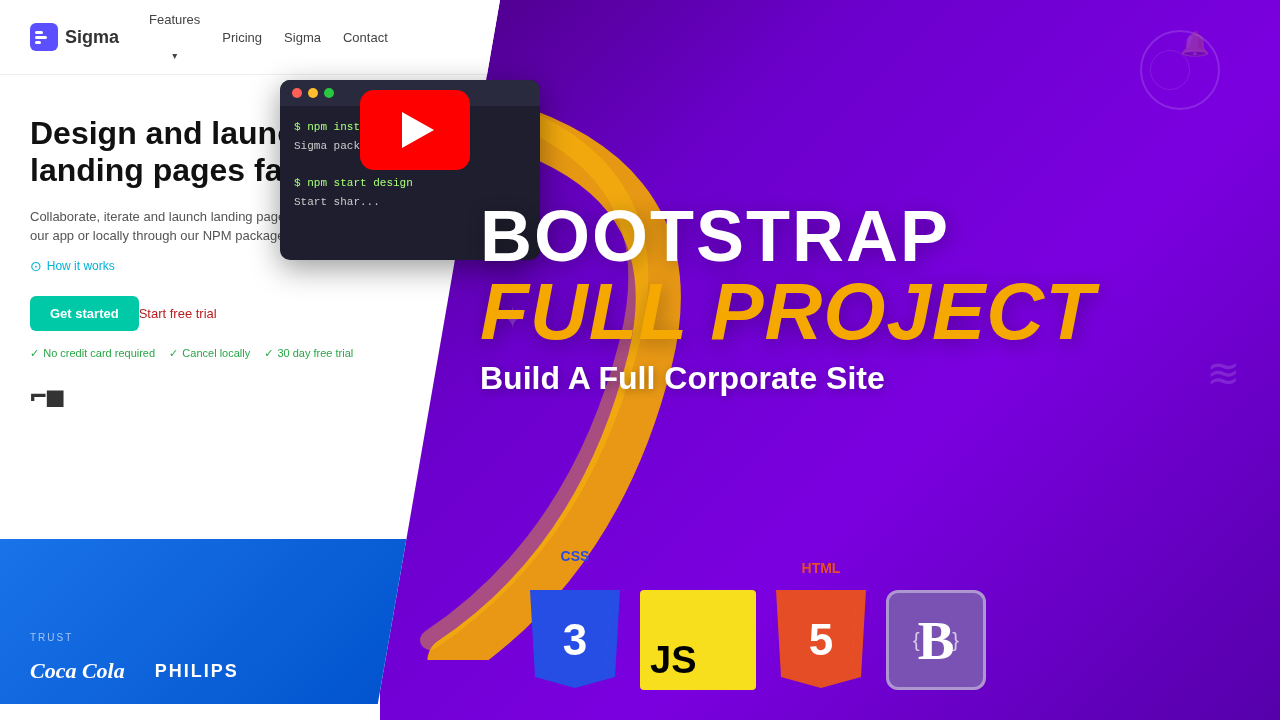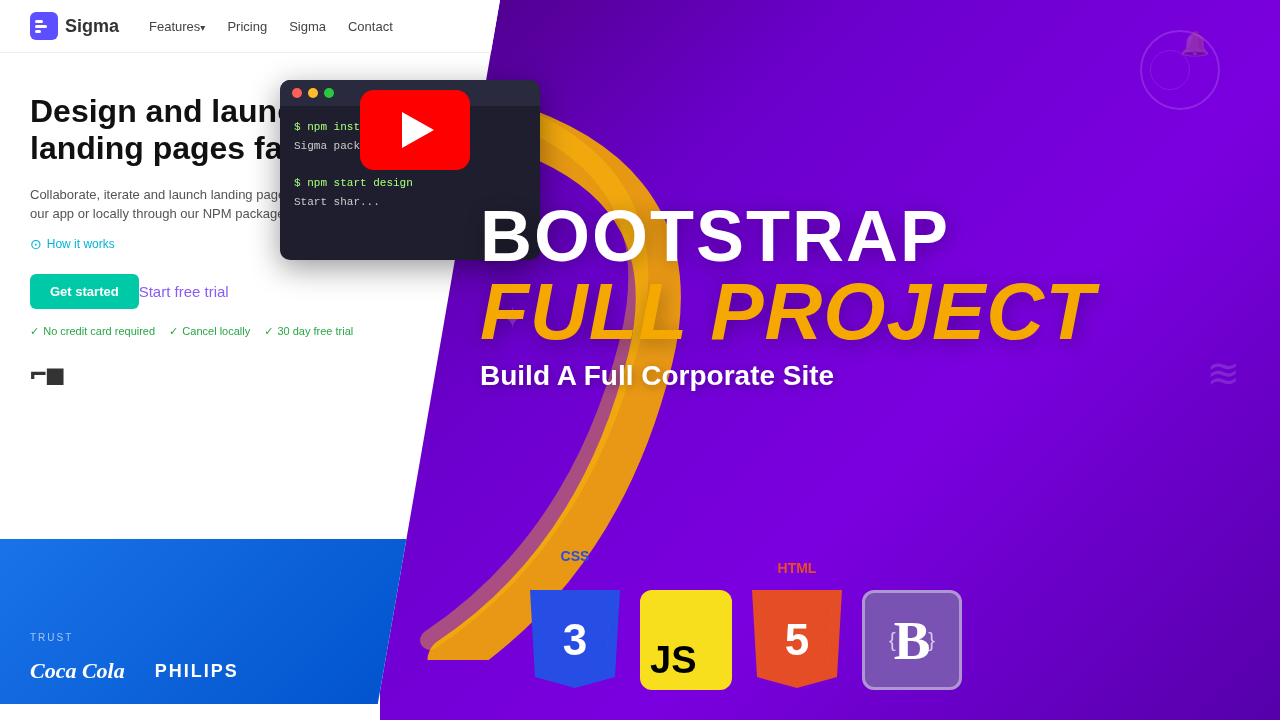--- a/index.html
+++ b/index.html
@@ -48,21 +48,22 @@
       gap: 22px;
       align-items: center;
       font-size: 13px;
       color: #444;
     }
     .nav-links a {
       text-decoration: none;
       color: #444;
       display: flex;
       align-items: center;
-      gap: 0;
+      gap: 20px;
+      flex-direction: column;
     }
     .nav-links .features-arrow::after {
       content: '▾';
       font-size: 10px;
     }
 
     
     .hero {
       padding: 40px 30px 20px;
     }
@@ -103,22 +104,22 @@
       background: #00c9a7;
       color: #fff;
       border: none;
       padding: 10px 20px;
       border-radius: 6px;
       font-size: 13px;
       font-weight: 600;
       cursor: pointer;
     }
     .start-free {
-      font-size: 15px;
-      color: #8b5cf6;
+      font-size: 13px;
+      color: #b91c1c;
       cursor: pointer;
     }
     .badges {
       display: flex;
       gap: 14px;
       font-size: 11px;
       color: #555;
       margin-bottom: 20px;
     }
     .badge-item {
@@ -304,21 +305,21 @@
     .full-project-text {
       font-size: 80px;
       font-weight: 900;
       font-style: italic;
       color: #f5a800;
       letter-spacing: 1px;
       line-height: 1;
       text-shadow: 2px 4px 20px rgba(0,0,0,0.3);
     }
     .subtitle-text {
-      font-size: 28px;
+      font-size: 32px;
       font-weight: 700;
       color: #fff;
       margin-top: 8px;
       text-shadow: 1px 2px 10px rgba(0,0,0,0.3);
     }
 
     
     .tech-icons {
       position: absolute;
       bottom: 30px;
@@ -346,24 +347,24 @@
       height: 110px;
     }
 
     
     .tech-icon-js {
       display: flex;
       flex-direction: column;
       align-items: center;
     }
     .js-box {
-      width: 92px;
+      width: 116px;
       height: 100px;
       background: #f7df1e;
-      border-radius: 12px;
+      border-radius: 4px;
       display: flex;
       align-items: flex-end;
       justify-content: flex-start;
       padding: 8px 10px;
     }
     .js-text {
       font-size: 38px;
       font-weight: 900;
       color: #000;
       font-family: Arial, sans-serif;

